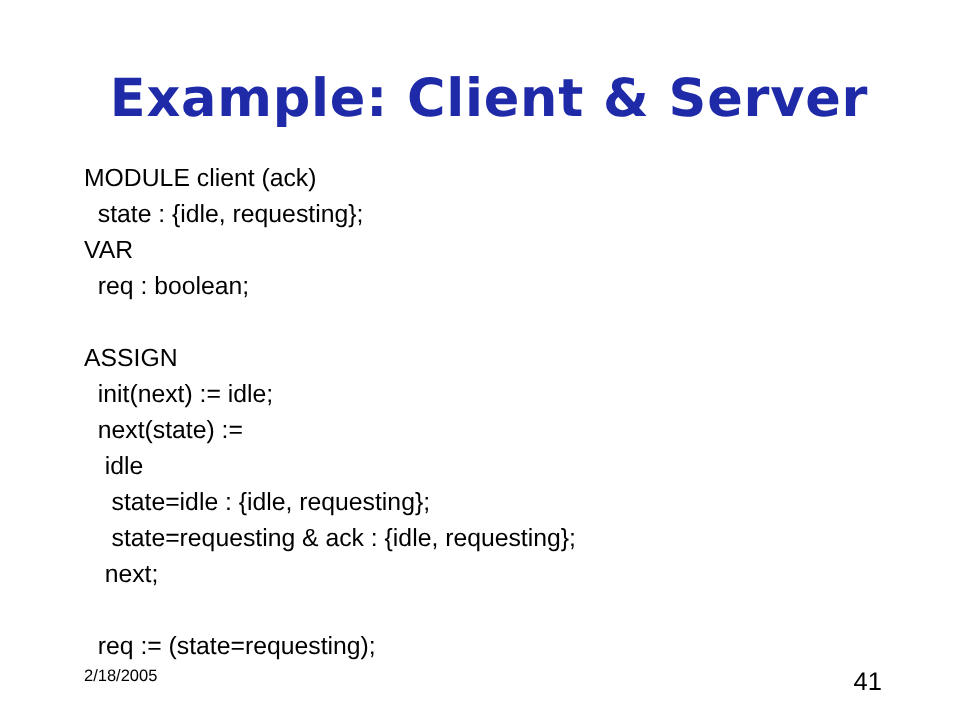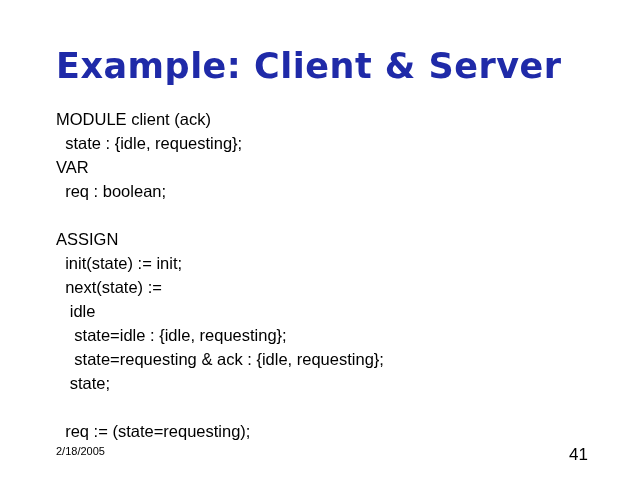--- a/index.html
+++ b/index.html
@@ -24,20 +24,21 @@
     left: 56px;
     top: 44px;
     width: 540px;
     font-family: "DejaVu Sans", sans-serif;
     font-size: 35px;
     font-weight: bold;
     color: #1f2aa8;
     letter-spacing: 0.5px;
     white-space: nowrap;
     line-height: 44px;
+    text-align: center;
   }
   .code-block {
     position: absolute;
     left: 56px;
     top: 107px;
     width: 540px;
     font-family: "Liberation Sans", sans-serif;
     font-size: 16.5px;
     color: #000000;
     line-height: 24px;
@@ -80,26 +81,26 @@
 
   <div class="slide-title">Example: Client &amp; Server</div>
 
   <div class="code-block">
     <div class="code-line">MODULE client (ack)</div>
     <div class="code-line">  state : {idle, requesting};</div>
     <div class="code-line">VAR</div>
     <div class="code-line">  req : boolean;</div>
     <div class="code-line blank"></div>
     <div class="code-line">ASSIGN</div>
-    <div class="code-line">  init(state) := init;</div>
+    <div class="code-line">  init(next) := idle;</div>
     <div class="code-line">  next(state) :=</div>
     <div class="code-line">   idle</div>
     <div class="code-line">    state=idle : {idle, requesting};</div>
     <div class="code-line">    state=requesting &amp; ack : {idle, requesting};</div>
-    <div class="code-line">   state;</div>
+    <div class="code-line">   next;</div>
     <div class="code-line blank"></div>
     <div class="code-line">  req := (state=requesting);</div>
   </div>
 
   <div class="footer">
     <div class="footer-date">2/18/2005</div>
     <div class="footer-pagenum">41</div>
   </div>
 
 </div>

